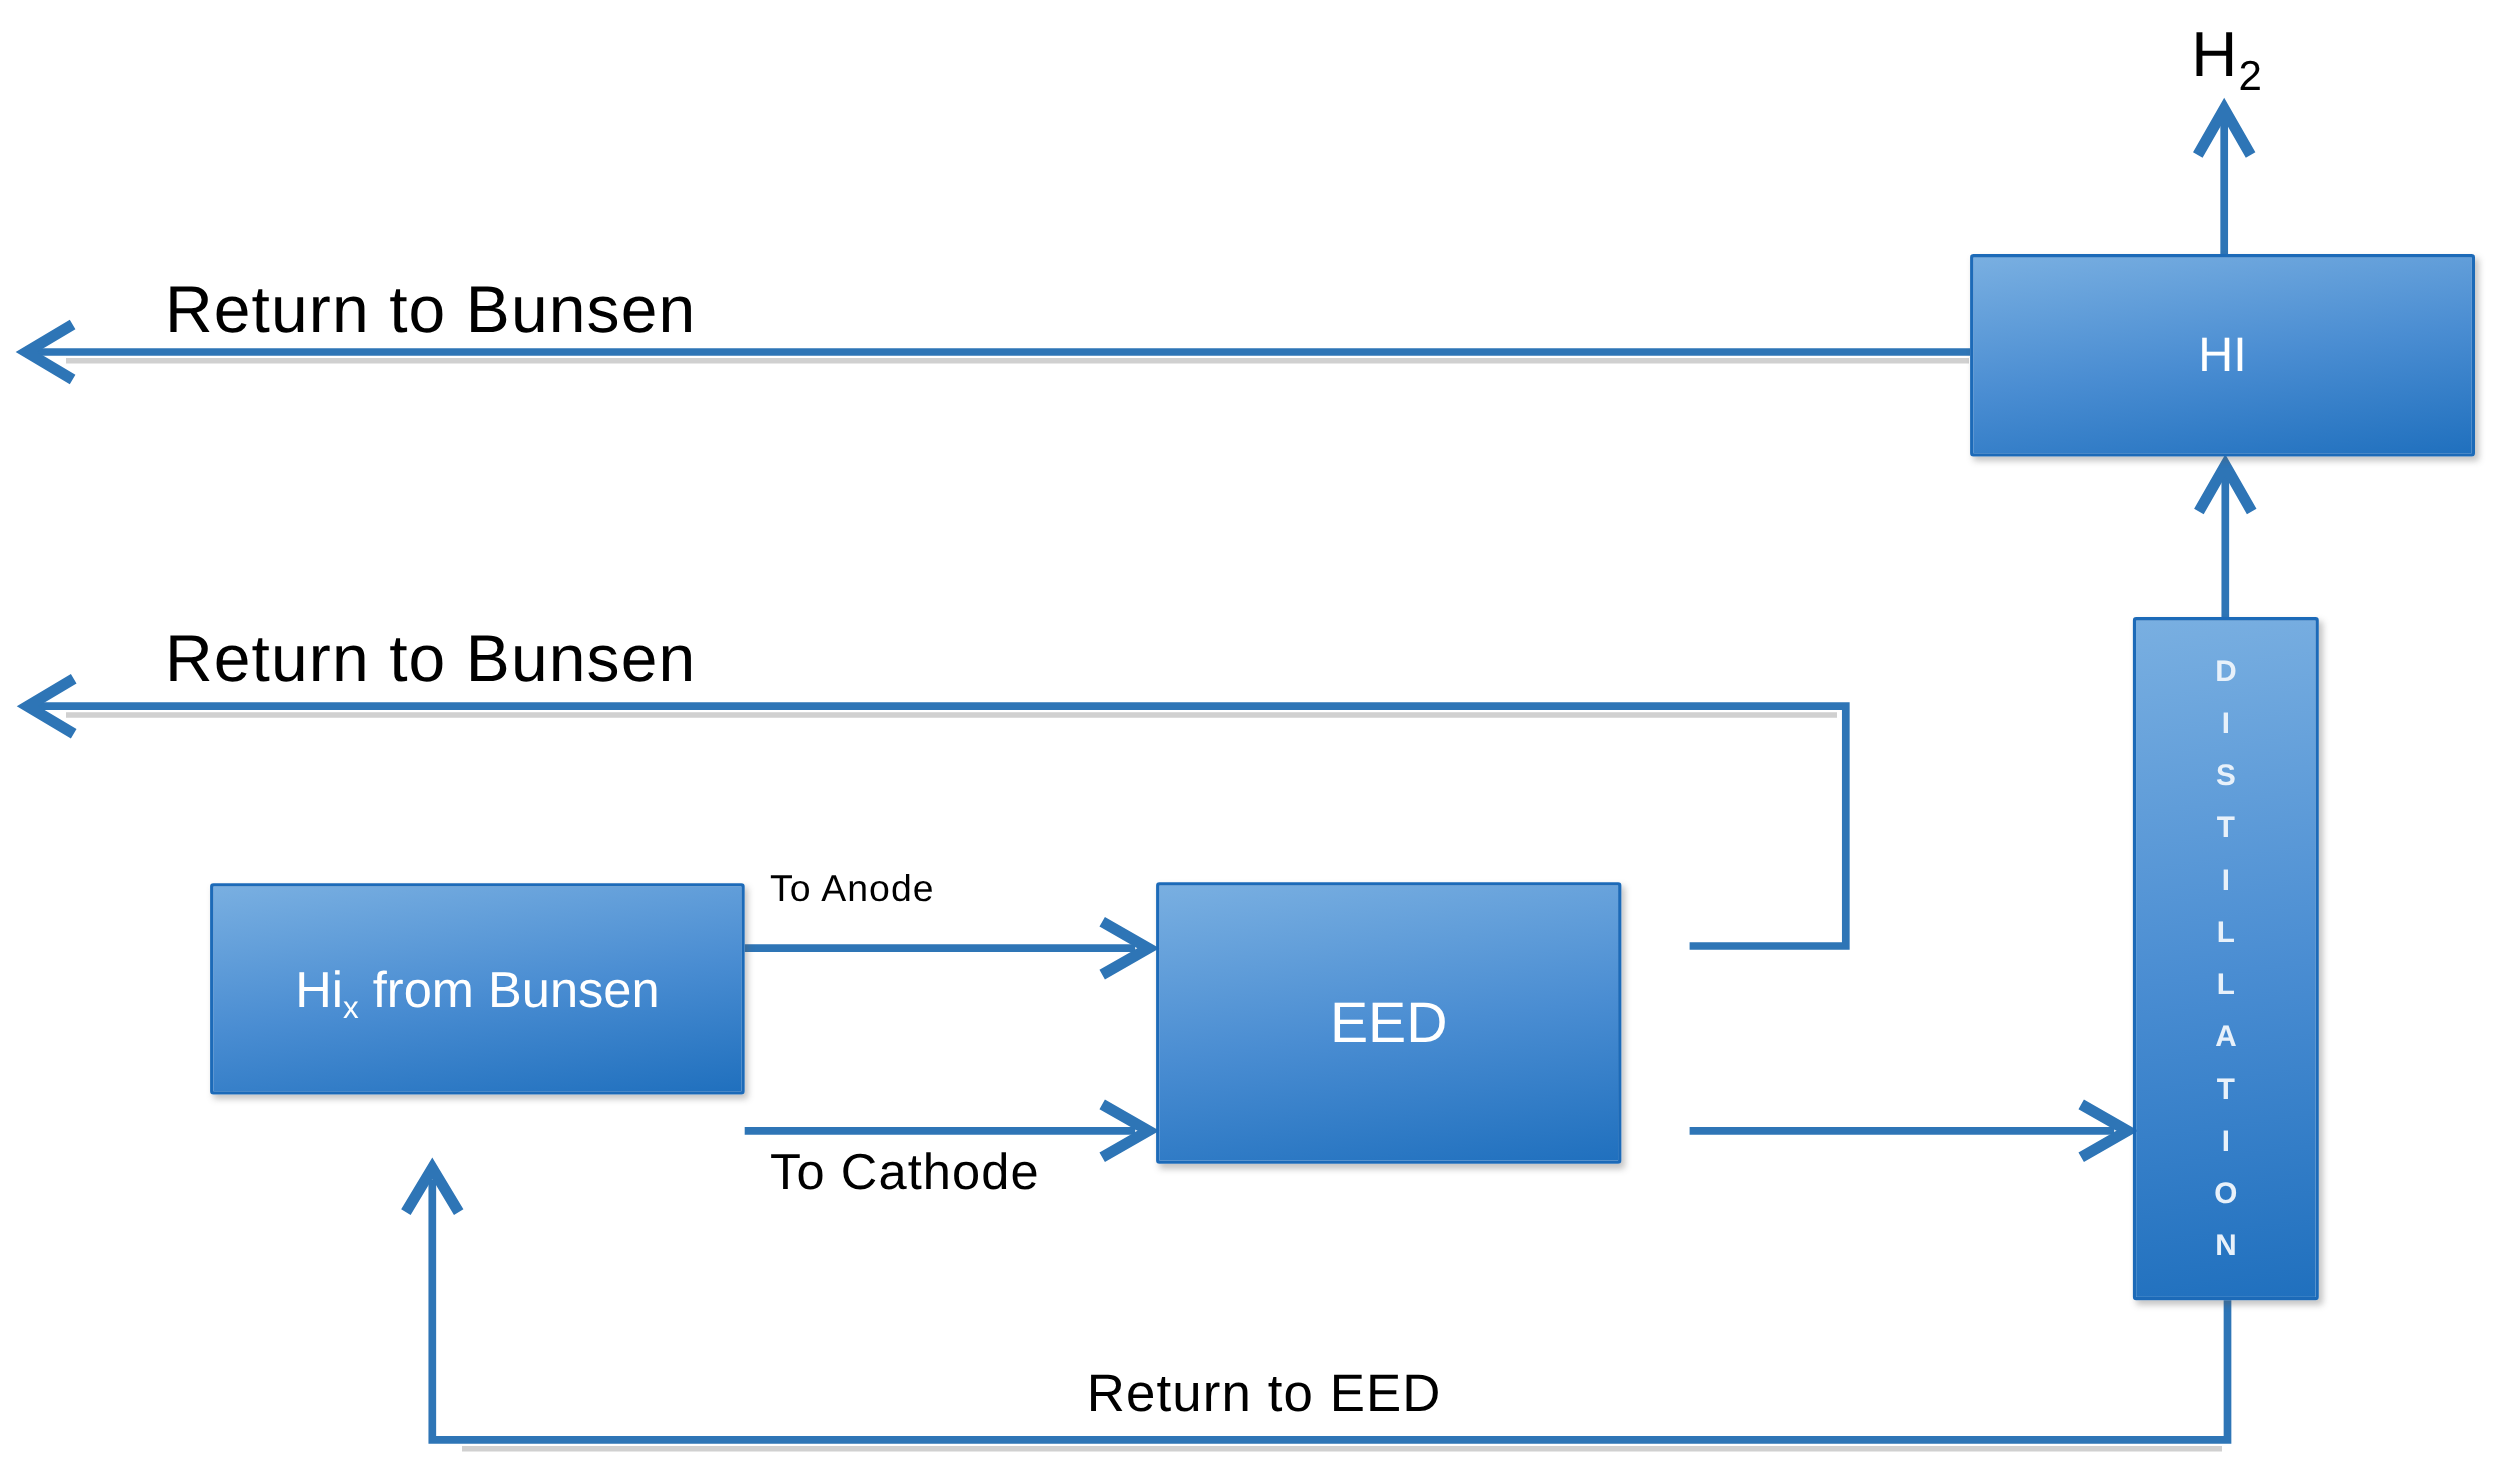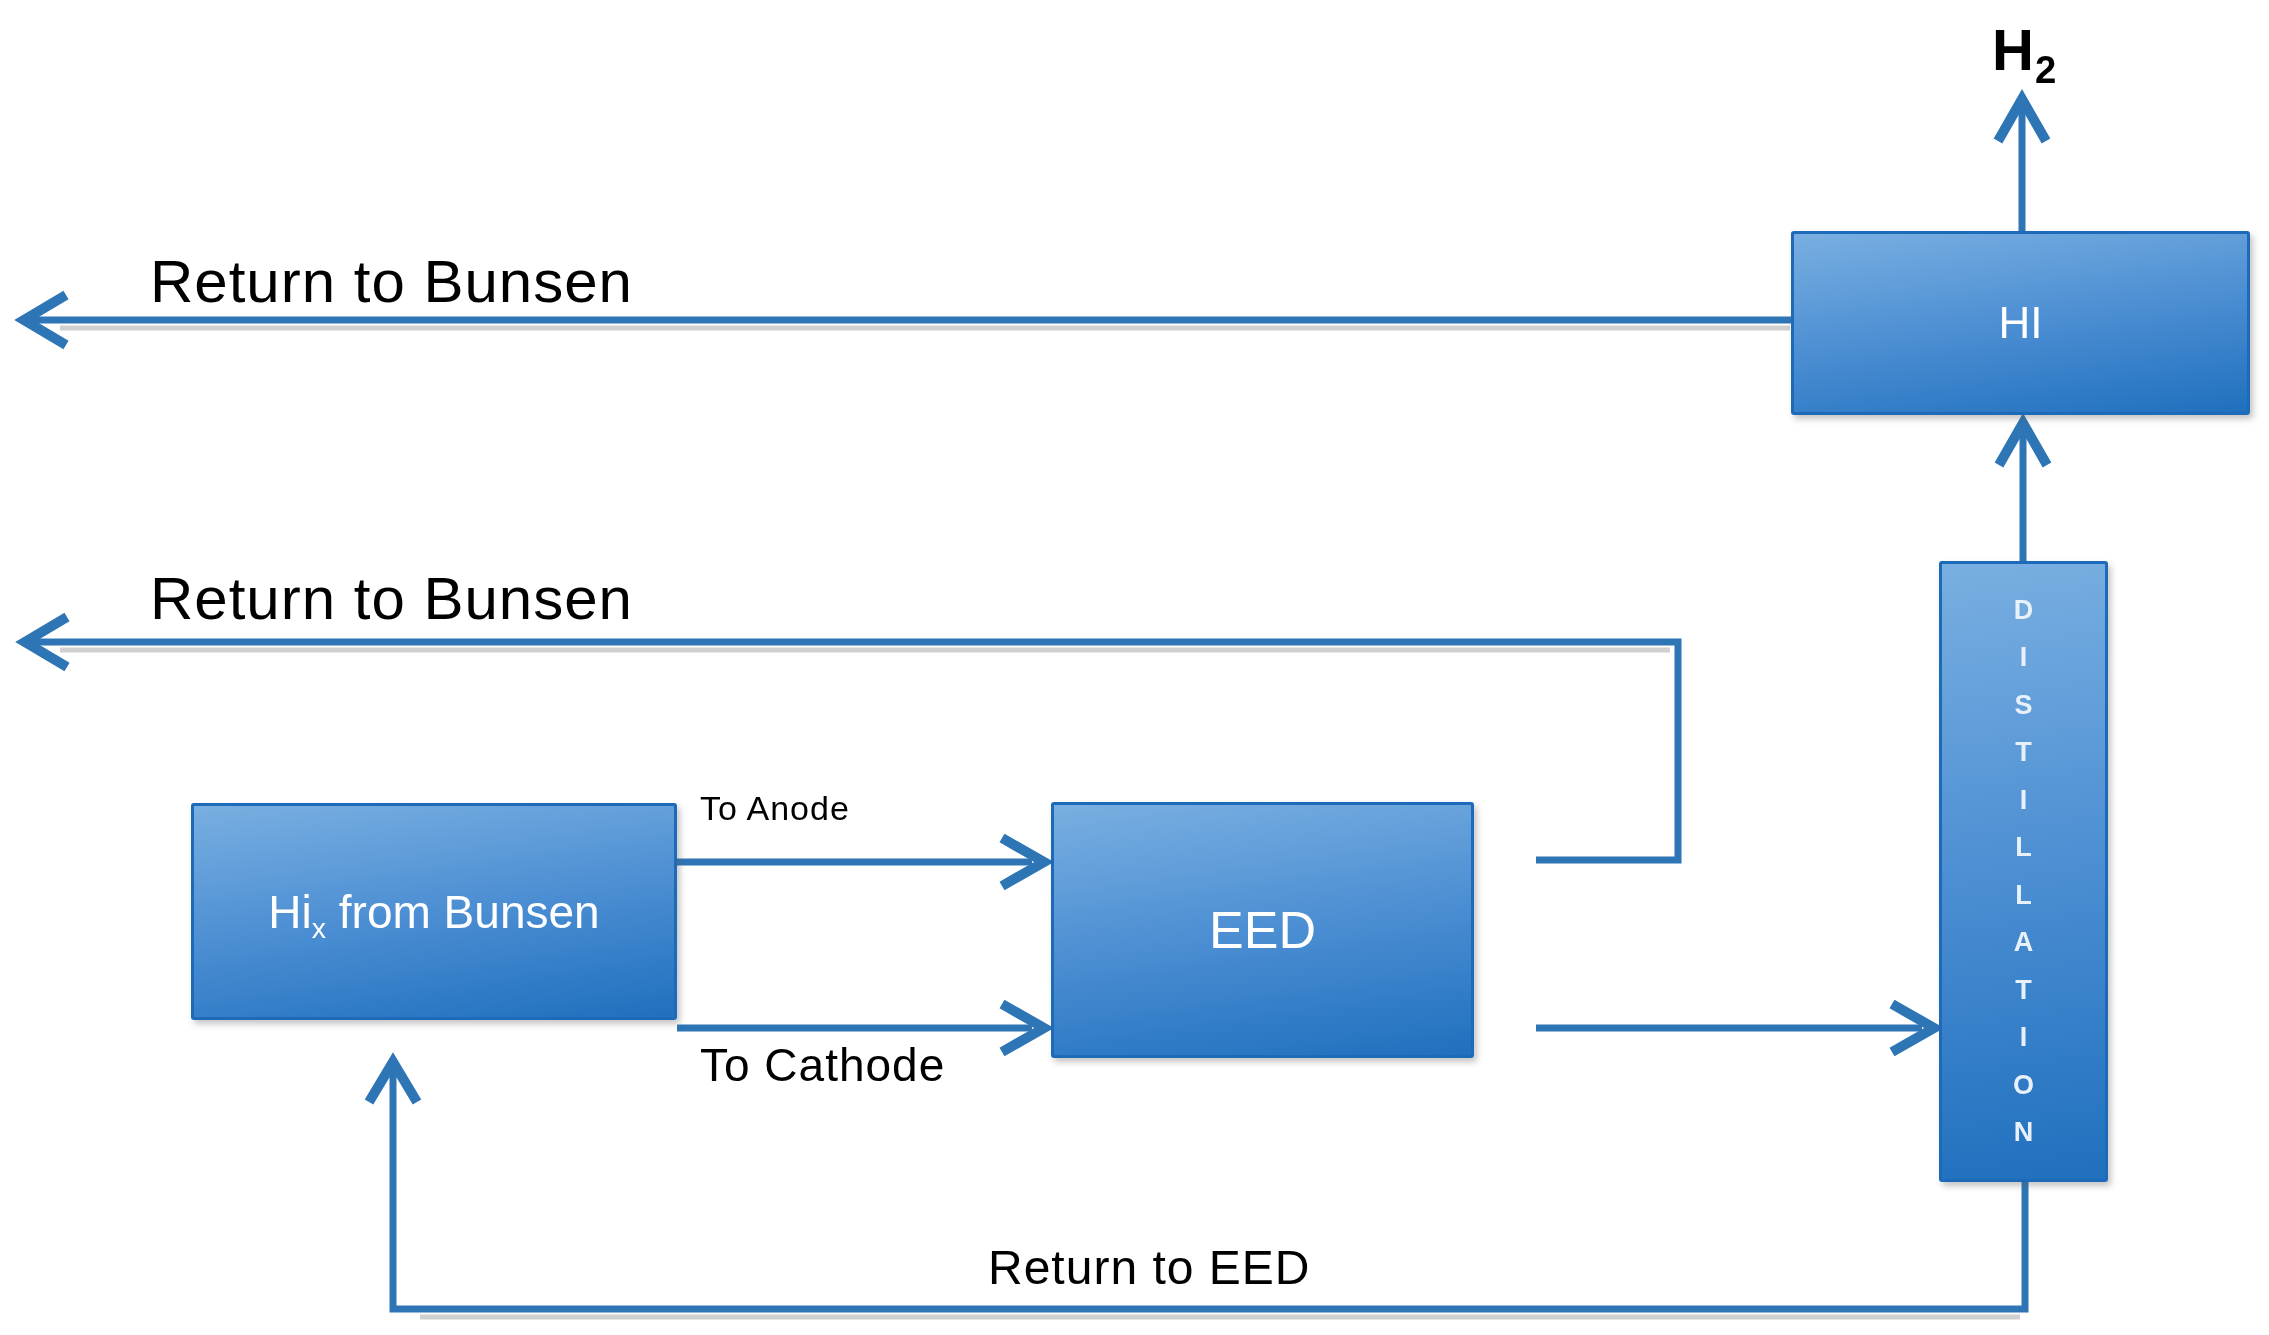--- a/index.html
+++ b/index.html
@@ -28,37 +28,37 @@
   .box{
     position:absolute;z-index:2;
     background:linear-gradient(172deg,var(--box-top) 0%,var(--box-mid) 52%,var(--box-bottom) 100%);
     border:3px solid var(--box-border);
     border-radius:3px;
     box-shadow:3px 4px 6px rgba(90,90,90,.35);
     color:var(--text-on-box);
     display:flex;align-items:center;justify-content:center;
     text-align:center;box-sizing:border-box;
   }
-  #hix-box{left:191px;top:803px;width:486px;height:217px;font-size:46px;text-align:center;}
+  #hix-box{left:191px;top:803px;width:486px;height:192px;font-size:46px;text-align:center;}
   #eed-box{left:1051px;top:802px;width:423px;height:256px;font-size:52px;}
   #hi-decomp-box{left:1791px;top:231px;width:459px;height:184px;font-size:44px;line-height:1.35;}
   #distillation-box{left:1939px;top:561px;width:169px;height:621px;}
   .vletters{display:flex;flex-direction:column;align-items:center;justify-content:center;}
   .vletters span{font-size:27px;line-height:47.5px;color:#E8F1FA;font-weight:bold;}
   sub.small{font-size:.62em;line-height:0;}
   .flabel{
     position:absolute;z-index:3;color:var(--label-text);
     font-size:60px;white-space:nowrap;letter-spacing:1px;
   }
   #label-return-bunsen-top{left:150px;top:247px;}
   #label-return-bunsen-mid{left:150px;top:564px;}
   #label-to-anode{left:700px;top:789px;font-size:34px;}
   #label-to-cathode{left:700px;top:1038px;font-size:46px;}
   #label-return-eed{left:988px;top:1240px;font-size:48px;}
-  #label-h2{left:1992px;top:16px;font-size:58px;font-weight:bold;}
+  #label-h2{left:1992px;top:16px;font-size:58px;}
   #label-h2 sub{font-size:.66em;line-height:0;}
 </style>
 </head>
 <body>
 
 <div id="canvas">
 
   <svg id="wires" width="2269" height="1335" viewBox="0 0 2269 1335">
 
     <path class="wire-shadow" d="M 60 328 H 1790"></path>

